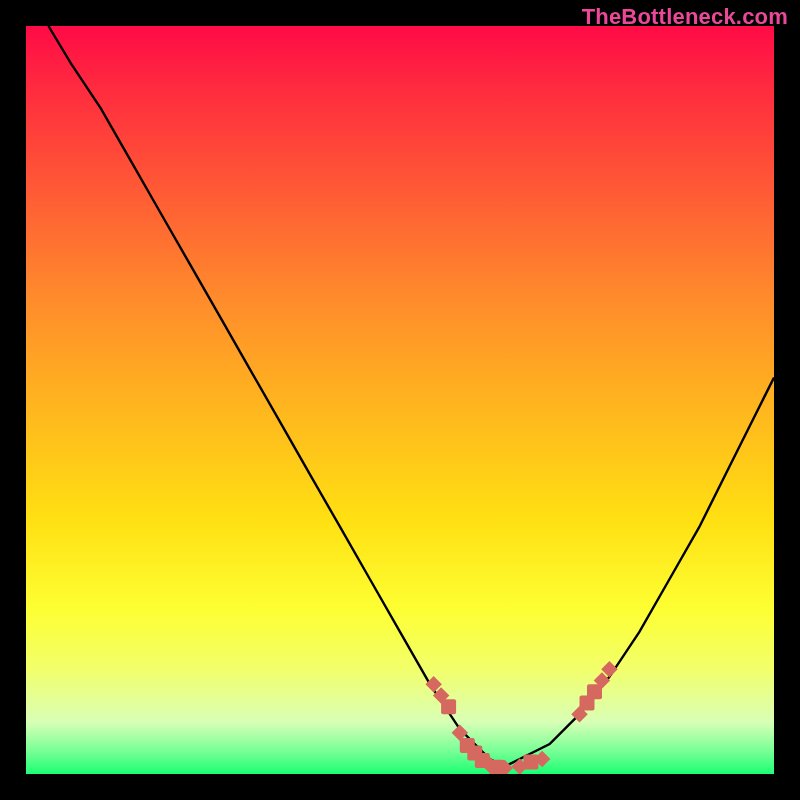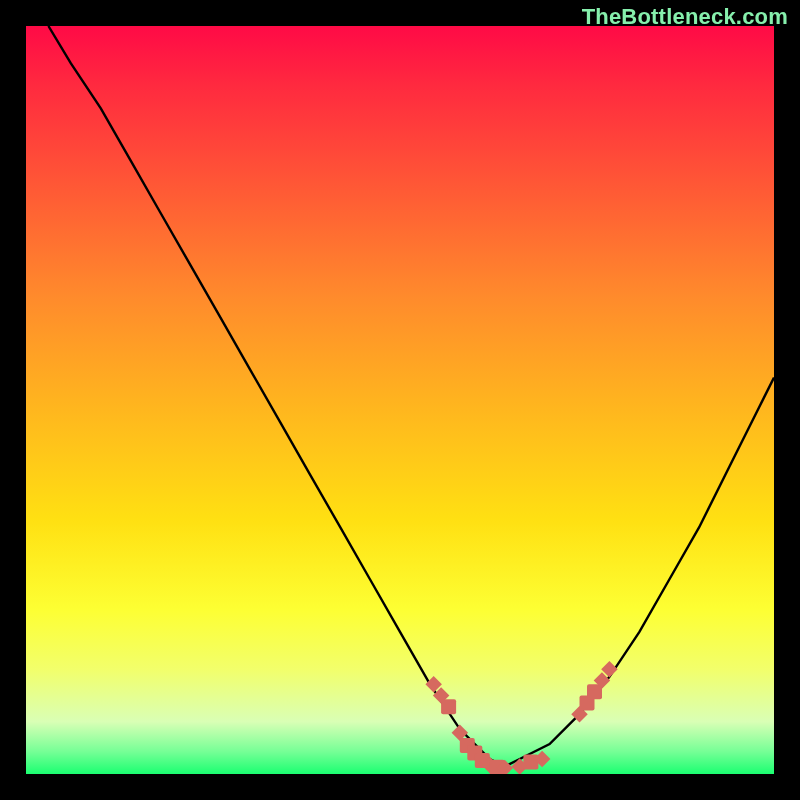--- a/index.html
+++ b/index.html
@@ -27,21 +27,21 @@
       #fdff33 78%,
       #f2ff6b 86%,
       #d9ffb5 93%,
       #76ff96 97%,
       #1bff71 100%);
   }
   .watermark {
     position: absolute;
     top: 4px;
     right: 12px;
-    color: #86efac;
+    color: #ec4899;
     font-size: 22px;
     font-weight: 600;
     letter-spacing: 0.2px;
     z-index: 20;
     user-select: none;
   }
   svg.curve {
     position: absolute;
     left: 0;
     top: 0;

